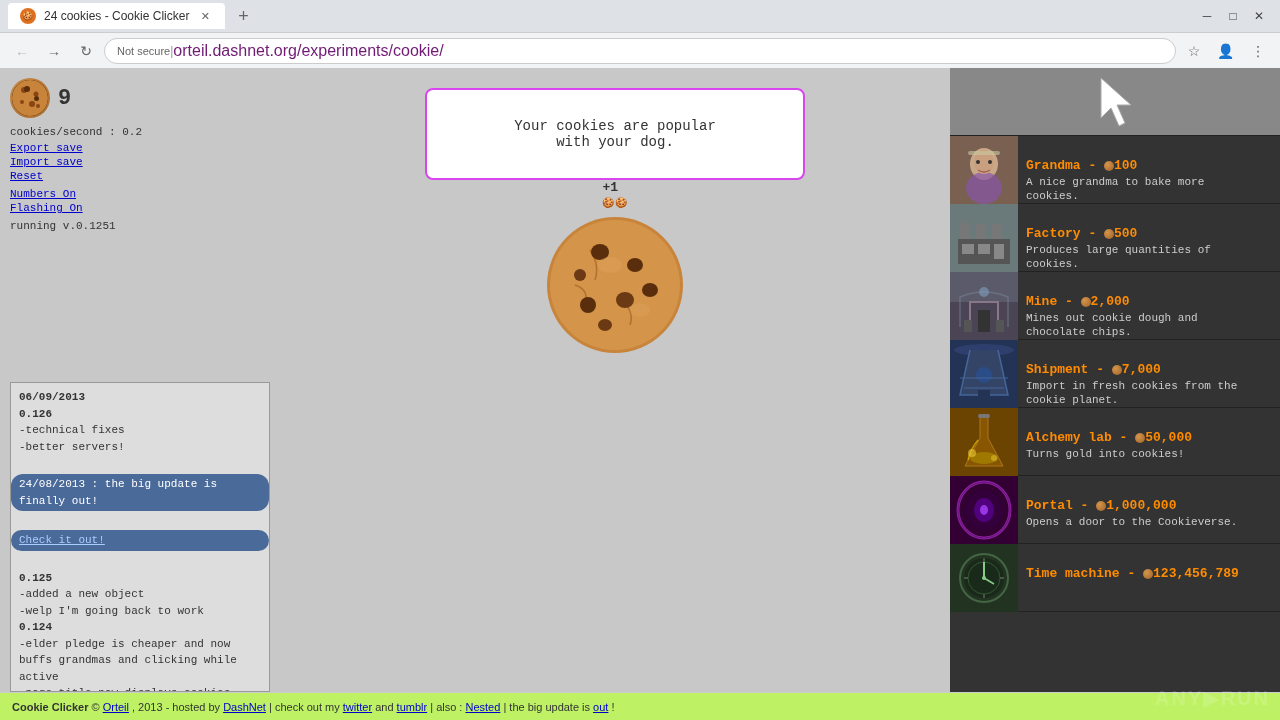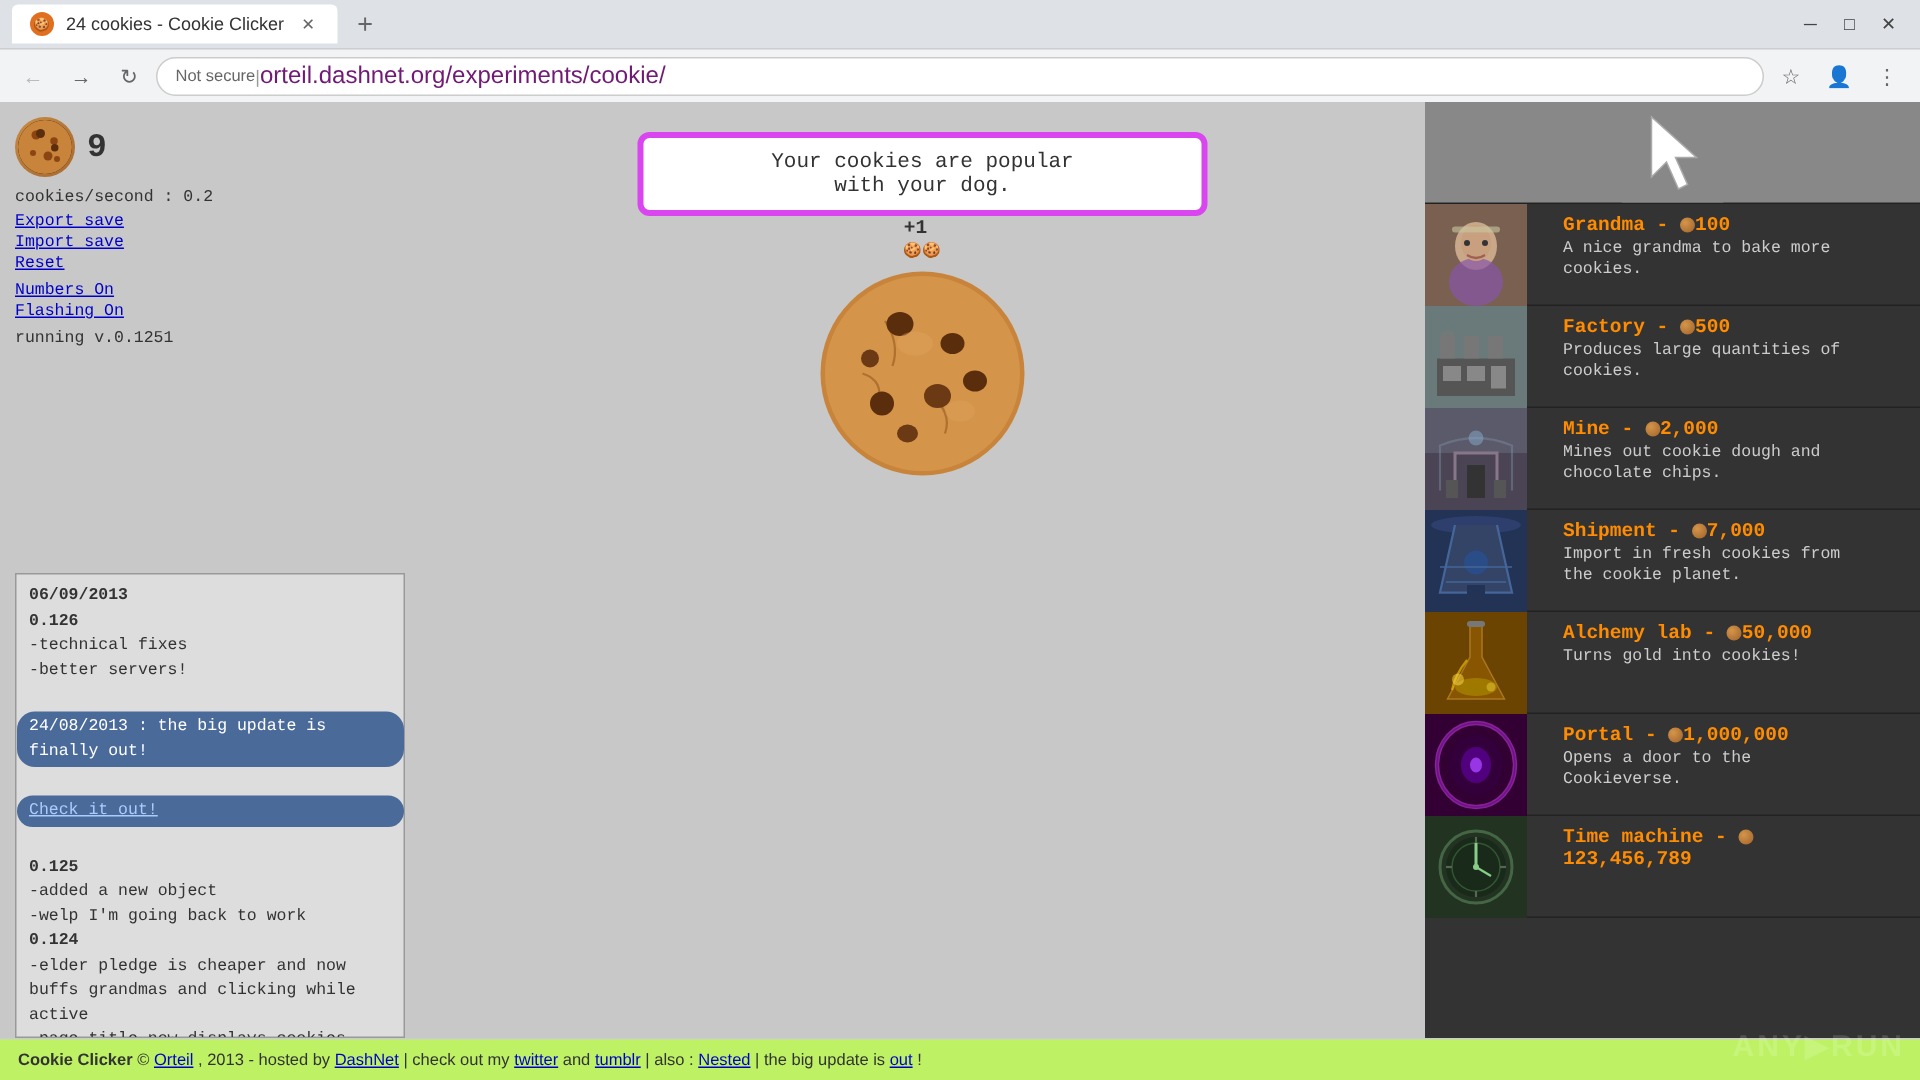--- a/index.html
+++ b/index.html
@@ -253,23 +253,23 @@
       flex: 1;
       display: flex;
       flex-direction: column;
       align-items: center;
       padding-top: 20px;
       position: relative;
     }
 
     .speech-bubble {
       background: white;
-      border: 4px solid #d946ef;
+      border: 2px solid #d946ef;
       border-radius: 8px;
-      padding: 8px 20px;
+      padding: 28px 20px;
       margin-bottom: 30px;
       font-family: 'Courier New', monospace;
       font-size: 14px;
       color: #333;
       text-align: center;
       width: 380px;
     }
 
     .big-cookie-container {
       position: relative;
@@ -303,21 +303,22 @@
     }
     .shop-item-img {
       width: 68px;
       height: 68px;
       flex-shrink: 0;
       position: relative;
       overflow: hidden;
     }
     .shop-item-info {
       flex: 1;
-      padding: 6px 24px;
+      padding: 6px 8px;
+      margin-top: 16px;
     }
     .shop-item-name {
       font-family: 'Courier New', monospace;
       font-size: 13px;
       color: #ff8c00;
       font-weight: bold;
     }
     .shop-item-desc {
       font-family: 'Courier New', monospace;
       font-size: 11px;

